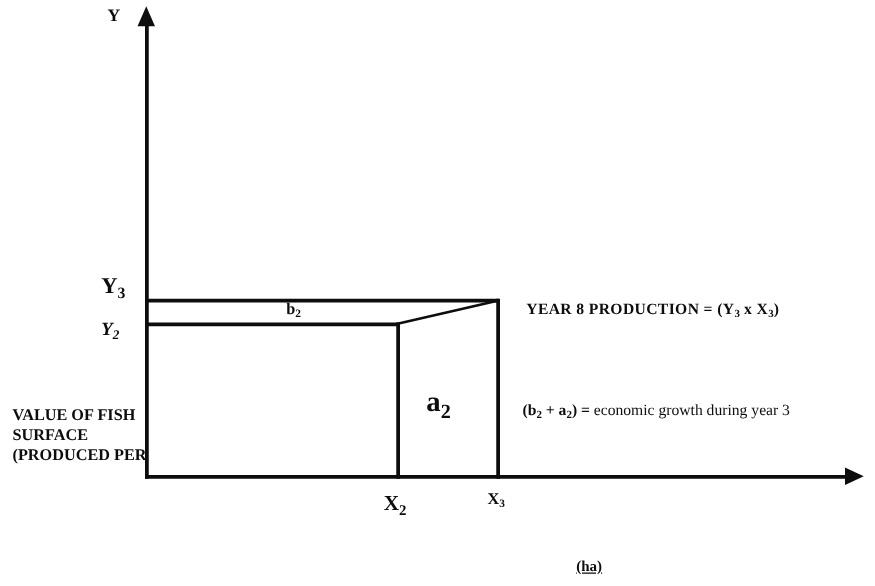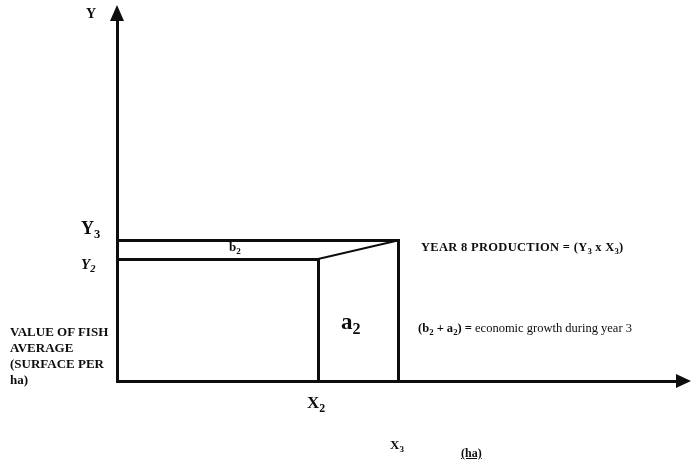--- a/index.html
+++ b/index.html
@@ -44,30 +44,29 @@
   <div class="line" style="left:317px;top:258px;width:3px;height:125px;"></div>
   <div class="line" style="left:397px;top:239px;width:3px;height:144px;"></div>
   <div class="line diag" style="left:318px;top:258px;width:83px;height:2px;"></div>
 
   <div class="lbl" style="left:86px;top:6px;font-size:14px;">Y</div>
 
   <div class="lbl" style="left:81px;top:219px;font-size:18px;"><span>Y</span><span class="sub">3</span></div>
   <div class="lbl" style="left:81px;top:256px;font-size:15px;font-style:italic;"><span>Y</span><span class="sub">2</span></div>
 
   <div class="lbl" style="left:307px;top:394px;font-size:17px;"><span>X</span><span class="sub">2</span></div>
-  <div class="lbl" style="left:390px;top:392px;font-size:13px;margin-top:46px;"><span>X</span><span class="sub">3</span></div>
+  <div class="lbl" style="left:390px;top:392px;font-size:13px;"><span>X</span><span class="sub">3</span></div>
 
   <div class="lbl" style="left:229px;top:240px;font-size:13px;"><span>b</span><span class="sub">2</span></div>
   <div class="lbl" style="left:341px;top:309px;font-size:23px;"><span>a</span><span class="sub">2</span></div>
 
   <div class="caption" style="left:10px;top:286px;width:118px;">
     <div>VALUE OF FISH</div>
-    <div>AVERAGE</div>
-    <div>(SURFACE PER</div>
-    <div>ha)</div>
+    <div>SURFACE</div>
+    <div>(PRODUCED PER</div>
   </div>
 
   <div class="lbl" style="left:421px;top:241px;font-size:12.5px;letter-spacing:0.3px;"><span>YEAR 8 PRODUCTION  =  (Y</span><span class="sub">3</span><span> x X</span><span class="sub">3</span><span>)</span></div>
   <div class="lbl normal" style="left:418px;top:290px;font-size:12.5px;font-weight:normal;margin-top:32px;"><span class="bold">(b</span><span class="sub bold">2</span><span class="bold"> + a</span><span class="sub bold">2</span><span class="bold">)  =  </span><span class="normal">economic growth during year 3</span></div>
 
   <div class="lbl" style="left:461px;top:447px;font-size:12px;text-decoration:underline;">(ha)</div>
 
 </div>
 
 </body></html>

